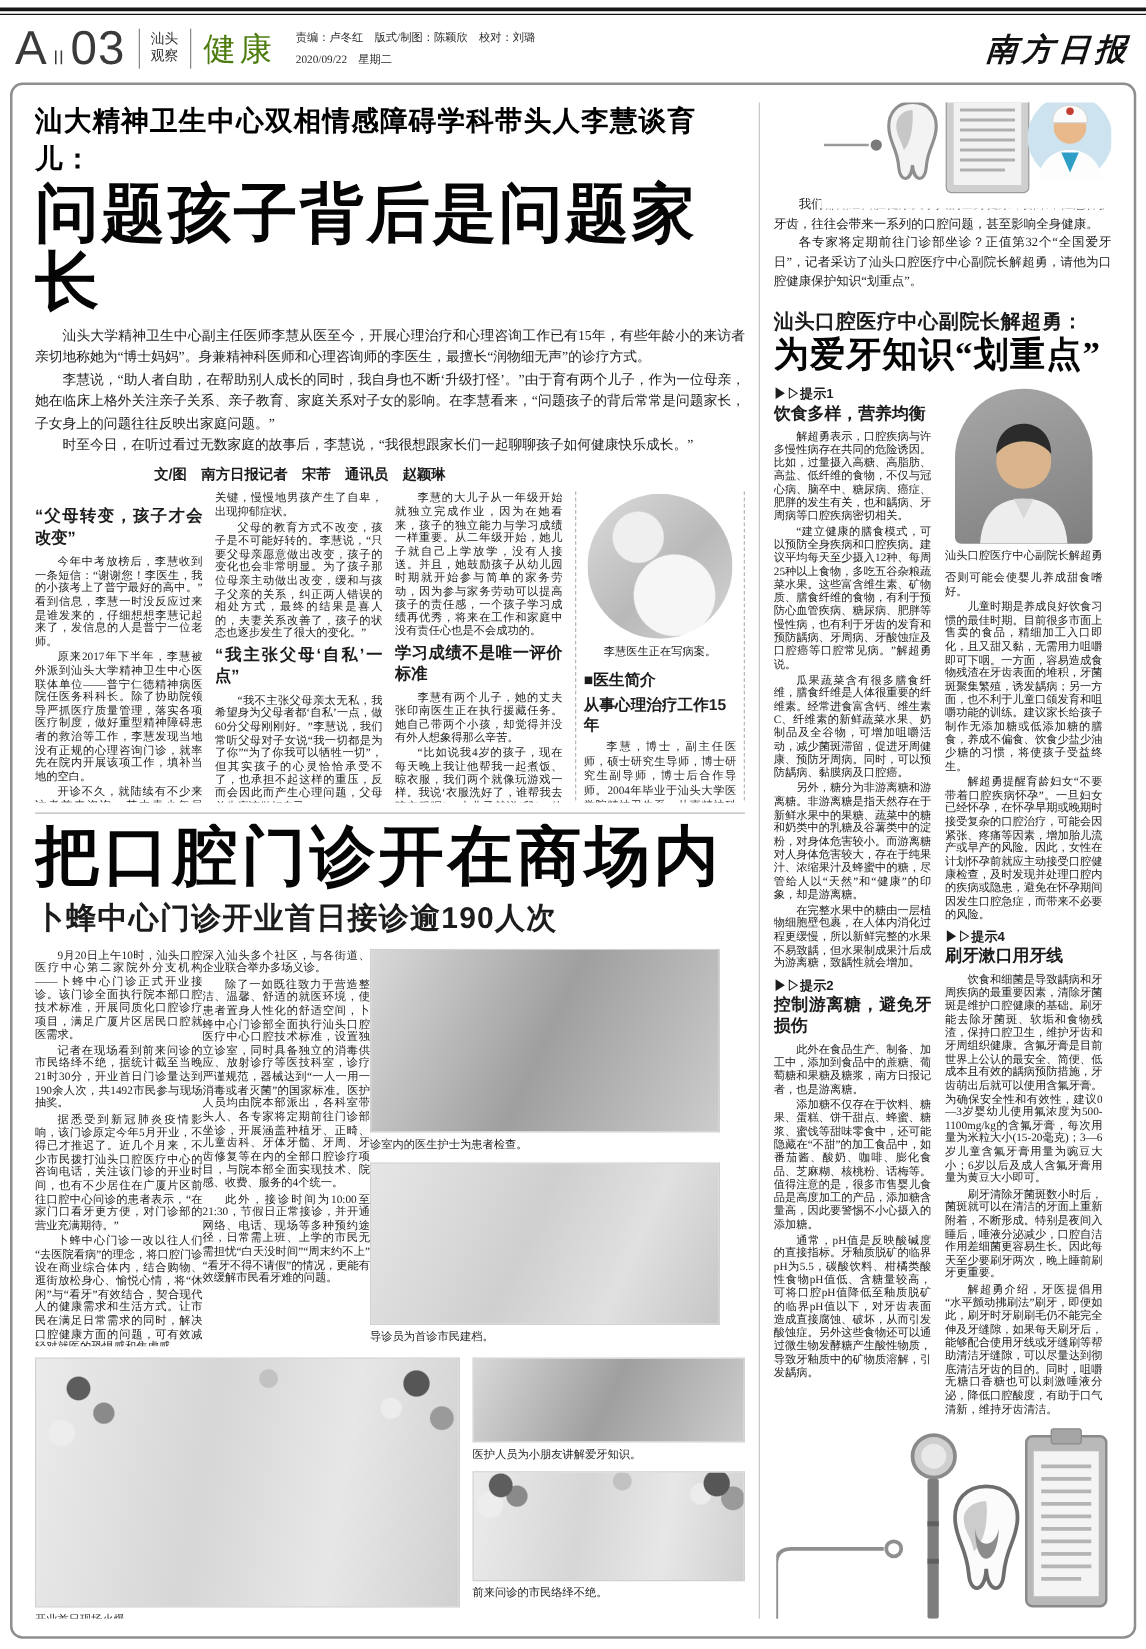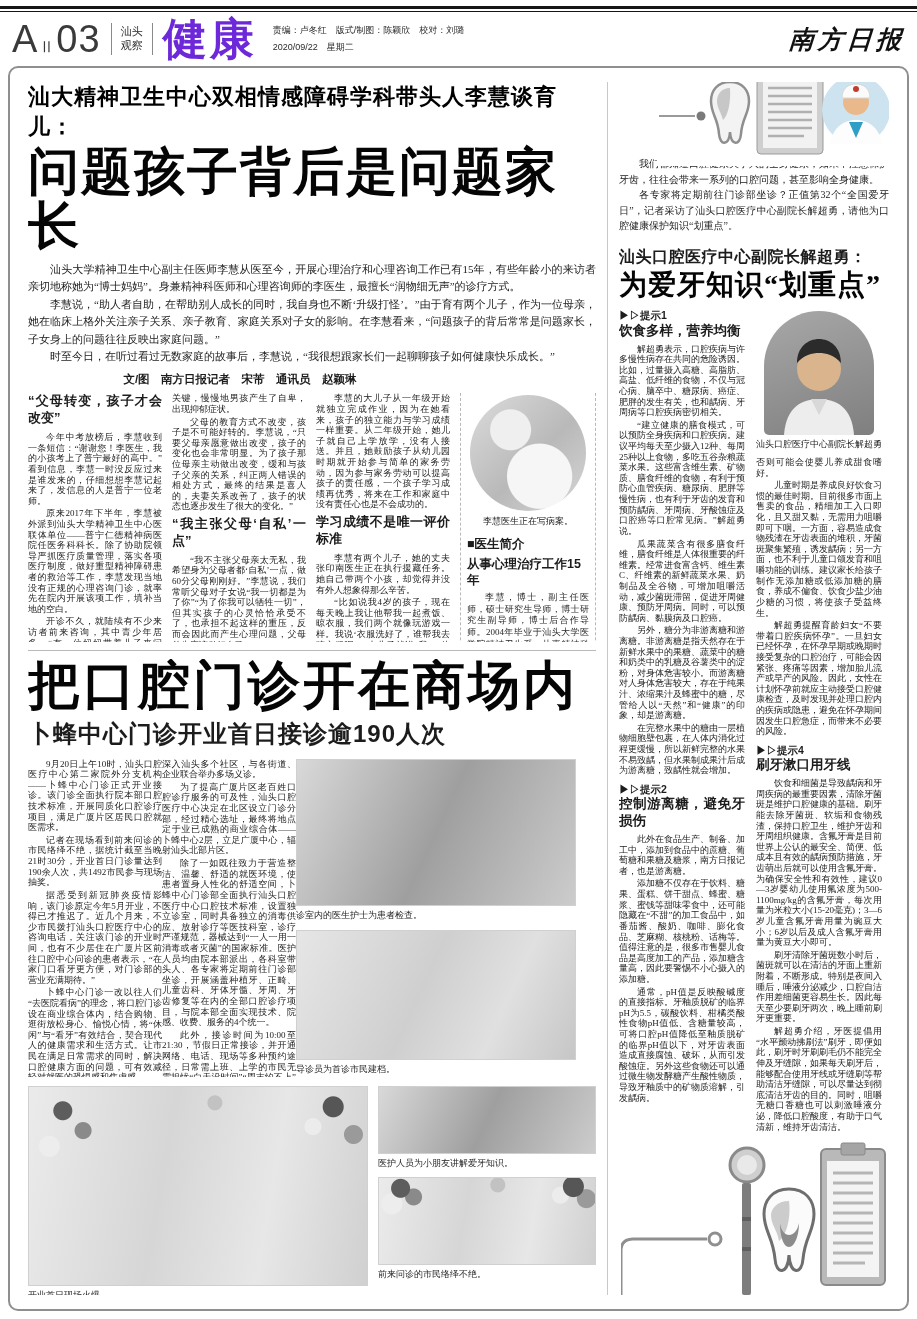--- a/index.html
+++ b/index.html
@@ -3,40 +3,40 @@
 <meta charset="utf-8">
 <style>
   html,body{margin:0;padding:0;background:#fff;}
   body{width:917px;font-family:"Liberation Serif",serif;color:#1c1c1c;}
   .toprule{border-top:3px solid #151515;border-bottom:1px solid #151515;height:2px;margin-top:6px;}
   
   .phead{display:flex;align-items:center;padding:4px 12px 2px;height:52px;box-sizing:border-box;}
   .pagecode{font-family:"Liberation Sans",sans-serif;font-size:38px;font-weight:300;color:#3a3a3a;letter-spacing:1px;display:flex;align-items:baseline;}
   .pagecode .roman{font-size:15px;margin:0 1px;}
   .secstack{font-family:"Liberation Sans",sans-serif;font-size:11px;line-height:1.25;color:#2d2d2d;padding:2px 9px;margin-left:10px;border-left:1px solid #8a8a8a;border-right:1px solid #8a8a8a;}
-  .topic{font-family:"Liberation Sans",sans-serif;font-size:44px;font-weight:700;color:#6d28d9;letter-spacing:3px;margin-left:10px;}
-  .credits{font-family:Liberation Sans, sans-serif;font-size:9px;color:#2b2b2b;margin-left:16px;line-height:1.9;align-self:flex-start;padding-top:6px;}
+  .topic{font-family:"Liberation Sans",sans-serif;font-size:26px;font-weight:400;color:#4d7c0f;letter-spacing:3px;margin-left:10px;}
+  .credits{font-family:Liberation Serif, serif;font-size:9px;color:#2b2b2b;margin-left:16px;line-height:1.9;align-self:flex-start;padding-top:6px;}
   .masthead{margin-left:auto;font-size:25px;font-weight:bold;font-style:italic;letter-spacing:4px;color:#111;transform:skewX(-4deg);}
   
   .frame{margin:2px 8px 8px;border:2px solid #8f8f8f;border-radius:10px;padding:14px 18px;height:1245px;box-sizing:border-box;display:flex;gap:11px;position:relative;background:#fff;}
   .left-col{width:568px;flex:none;display:flex;flex-direction:column;overflow:hidden;}
   .vdiv{width:1px;background:#c8c8c8;flex:none;}
   .right-col{flex:1;display:flex;flex-direction:column;position:relative;overflow:hidden;}
   
   .main-article{height:560px;overflow:hidden;flex:none;}
   .kicker{font-family:"Liberation Sans",sans-serif;font-weight:bold;font-size:22px;letter-spacing:1px;color:#000;}
   .main-headline{font-size:51px;font-weight:900;margin:4px 0 8px;letter-spacing:2px;color:#050505;line-height:1.05;}
   .lede p{font-size:11px;line-height:1.58;text-indent:2em;margin:0;text-align:justify;}
   .byline{width:424px;text-align:center;font-family:"Liberation Sans",sans-serif;font-weight:bold;font-size:11.5px;margin:7px 0 6px;}
   .cols{display:flex;gap:10px;height:352px;overflow:hidden;}
   .tcol{width:134px;flex:none;font-size:9px;line-height:1.18;text-align:justify;overflow:hidden;}
   .tcol p{margin:0 0 2px;text-indent:2em;}
   .tcol p.cont{text-indent:0;}
   .colhead{font-family:"Liberation Sans",sans-serif;font-weight:bold;font-size:13px;line-height:1.3;margin:4px 0 5px;text-indent:0;}
-  .colhead.first{margin-top:0;}
+  .colhead.first{margin-top:12px;}
   
   .profile{width:136px;flex:none;border-left:1px dashed #b8b8b8;border-right:1px dashed #b8b8b8;padding:0 6px;box-sizing:border-box;overflow:hidden;}
   .photo-circle{width:116px;height:116px;border-radius:50%;margin:2px auto 0;background:radial-gradient(circle at 35% 30%,#efefef 0 18%,transparent 19%),radial-gradient(circle at 60% 70%,#f6f6f6 0 30%,transparent 31%),linear-gradient(135deg,#dcdcdc 0%,#b9b9b9 55%,#d6d6d6 100%);}
   .pcap{font-size:9px;font-family:"Liberation Sans",sans-serif;text-align:center;margin:4px 0 8px;}
   .ptitle,.psub{font-family:"Liberation Sans",sans-serif;font-weight:bold;font-size:12.5px;margin:0 0 3px;line-height:1.3;}
   .profile p{font-size:9px;line-height:1.3;text-indent:2em;margin:4px 0 0;color:#2a2a2a;text-align:justify;}
   .hdiv{border-top:1px solid #b9b9b9;margin:8px 0;flex:none;}
   
   .mall-article{flex:1;overflow:hidden;display:flex;flex-direction:column;}
   .mall-headline{font-size:52px;font-weight:900;margin:0 0 4px;letter-spacing:3px;line-height:1.05;color:#050505;}
@@ -145,21 +145,20 @@
         <div class="mall-body">
           <div class="tcol">
             <p>9月20日上午10时，汕头口腔医疗中心第二家院外分支机构——卜蜂中心门诊正式开业接诊。该门诊全面执行院本部口腔技术标准，开展同质化口腔诊疗项目，满足广厦片区居民口腔就医需求。</p>
             <p>记者在现场看到前来问诊的市民络绎不绝，据统计截至当晚21时30分，开业首日门诊量达到190余人次，共1492市民参与现场抽奖。</p>
             <p>据悉受到新冠肺炎疫情影响，该门诊原定今年5月开业，不得已才推迟了。近几个月来，不少市民拨打汕头口腔医疗中心的咨询电话，关注该门诊的开业时间，也有不少居住在广厦片区前往口腔中心问诊的患者表示，“在家门口看牙更方便，对门诊部的营业充满期待。”</p>
             <p>卜蜂中心门诊一改以往人们“去医院看病”的理念，将口腔门诊设在商业综合体内，结合购物、逛街放松身心、愉悦心情，将“休闲”与“看牙”有效结合，契合现代人的健康需求和生活方式。让市民在满足日常需求的同时，解决口腔健康方面的问题，可有效减轻对就医的恐惧感和焦虑感。</p>
 
           </div>
           <div class="tcol">
             <p class="cont">深入汕头多个社区，与各街道、企业联合举办多场义诊。</p>
-            <p>为了提高广厦片区老百姓口腔诊疗服务的可及性，汕头口腔医疗中心决定在北区设立门诊分部，经过精心选址，最终将地点定于业已成熟的商业综合体——卜蜂中心2层，立足广厦中心，辐射汕头北部片区。</p>
             <p>除了一如既往致力于营造整洁、温馨、舒适的就医环境，使患者置身人性化的舒适空间，卜蜂中心门诊部全面执行汕头口腔医疗中心口腔技术标准，设置独立诊室，同时具备独立的消毒供应、放射诊疗等医技科室，诊疗严谨规范，器械达到“一人一用一消毒或者灭菌”的国家标准。医护人员均由院本部派出，各科室带头人、各专家将定期前往门诊部坐诊，开展涵盖种植牙、正畸、儿童齿科、牙体牙髓、牙周、牙齿修复等在内的全部口腔诊疗项目，与院本部全面实现技术、院感、收费、服务的4个统一。</p>
             <p>此外，接诊时间为10:00至21:30，节假日正常接诊，并开通网络、电话、现场等多种预约途径，日常需上班、上学的市民无需担忧“白天没时间”“周末约不上”“看牙不得不请假”的情况，更能有效缓解市民看牙难的问题。</p>
 
           </div>
           <div class="photo-col">
             <figure>
               <div class="ph dark" style="height:147px"></div>
               <figcaption>诊室内的医生护士为患者检查。</figcaption>
             </figure>
             <figure style="margin-top:8px">

